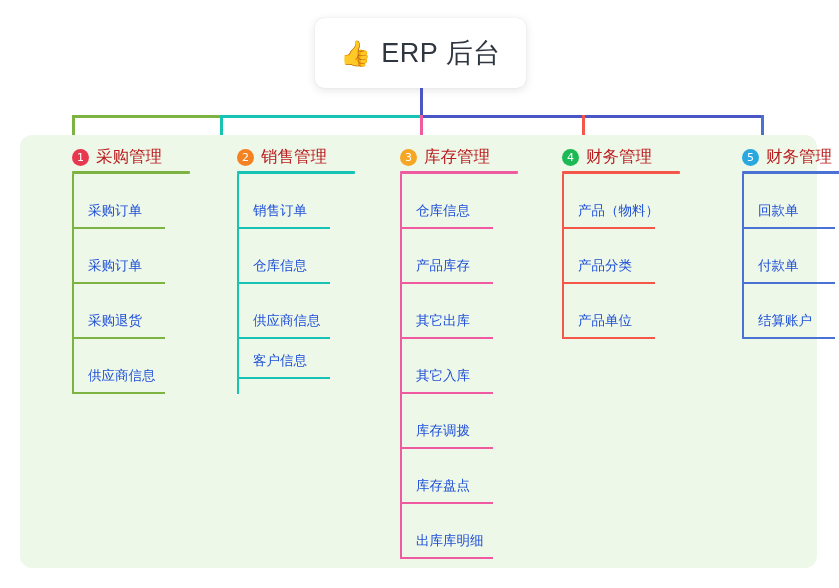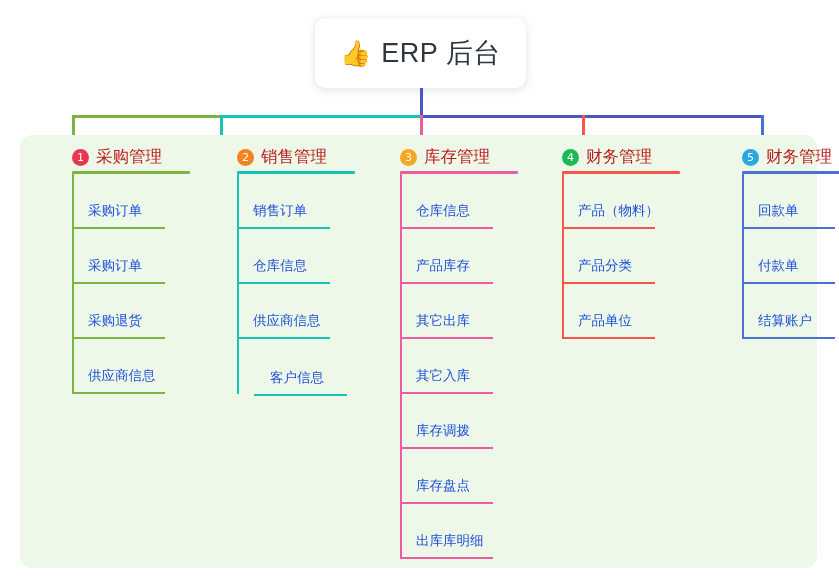--- a/index.html
+++ b/index.html
@@ -156,21 +156,21 @@
               <div class="child-rule" style="width: 93px; background: rgb(23, 195, 178);"></div>
             </div>
             <div class="child" style="top: 55px; width: 93px;">
               <span class="child-label">仓库信息</span>
               <div class="child-rule" style="width: 93px; background: rgb(23, 195, 178);"></div>
             </div>
             <div class="child" style="top: 110px; width: 93px;">
               <span class="child-label">供应商信息</span>
               <div class="child-rule" style="width: 93px; background: rgb(23, 195, 178);"></div>
             </div>
-            <div class="child" style="top: 167px; width: 93px; margin-left: 17px;">
+            <div class="child" style="top: 150px; width: 93px;">
               <span class="child-label">客户信息</span>
               <div class="child-rule" style="width: 93px; background: rgb(23, 195, 178);"></div>
             </div>
           </div>
         </div>
         <div class="col" style="left: 363px;">
           <div class="col-head" style="top: 9px; position: relative;">
             <span class="badge" style="background: rgb(245, 166, 35);">3</span>
             <span class="col-title">库存管理</span>
           </div>

